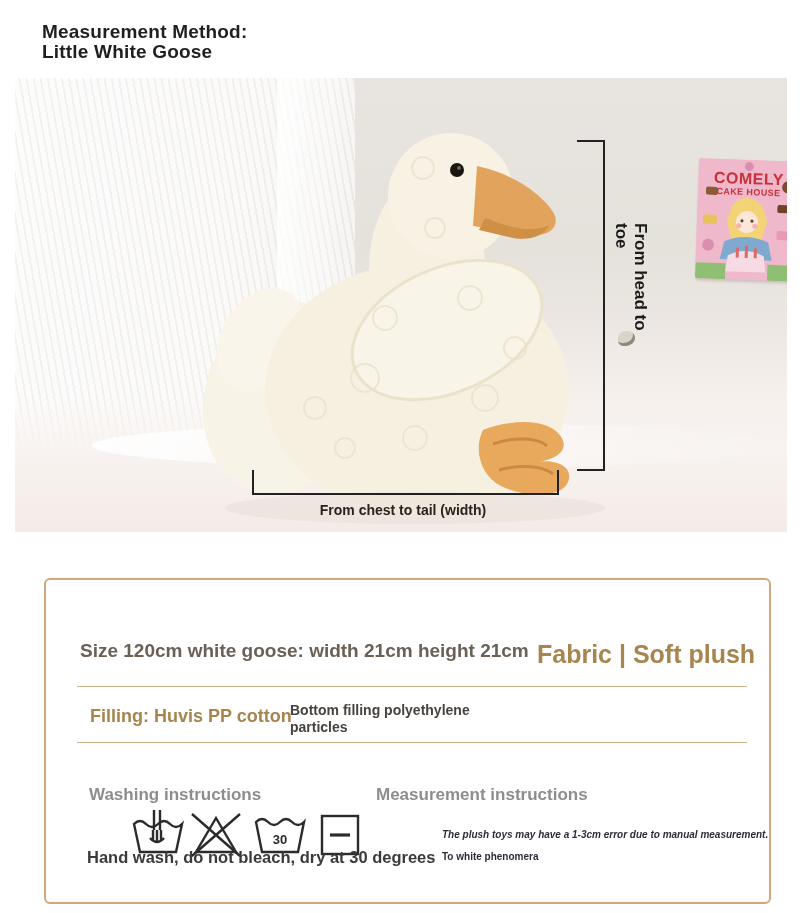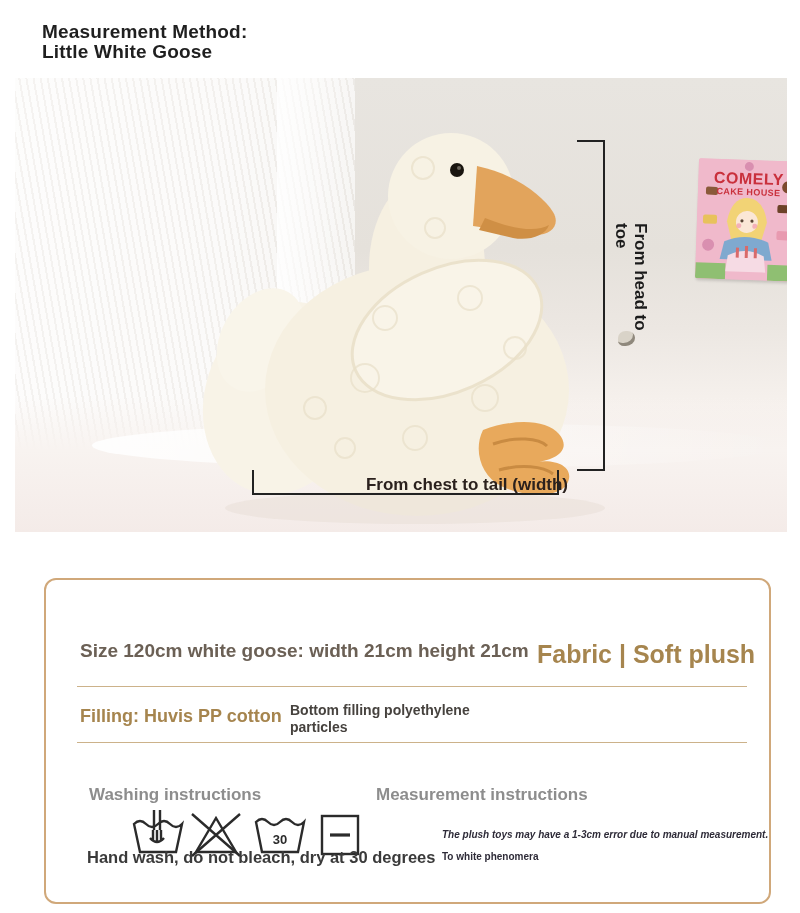--- a/index.html
+++ b/index.html
@@ -45,27 +45,27 @@
     background:#f0b9cb;border-radius:2px;box-shadow:1px 2px 3px rgba(0,0,0,.15);overflow:hidden;
   }
   .poster-pin{position:absolute;left:46px;top:2px;width:9px;height:9px;border-radius:50%;background:#d98fb0;}
   .poster-t1{position:absolute;left:0;top:10px;width:100%;text-align:center;
     font-size:16px;font-weight:800;color:#c9303c;letter-spacing:.5px;}
   .poster-t2{position:absolute;left:0;top:27px;width:100%;text-align:center;
     font-size:9px;font-weight:800;color:#c9303c;letter-spacing:.4px;}
   
   .panel{
     position:absolute;left:44px;top:578px;width:723px;height:322px;
-    border:2px solid #d0a87a;border-radius:12px;background:#ffffff;
+    border:2px solid #d0a87a;border-radius:6px;background:#ffffff;
   }
   .size-text{position:absolute;left:34px;top:60px;font-size:19px;font-weight:700;color:#6b6055;}
   .fabric-text{position:absolute;left:491px;top:60px;font-size:25px;font-weight:700;color:#a6854e;}
   .divider{position:absolute;left:31px;width:670px;height:0;border-top:1px solid #ccb28a;}
   .div1{top:106px;} .div2{top:162px;}
-  .filling-text{position:absolute;left:34px;top:126px;font-size:18px;font-weight:700;color:#a6854e;}
+  .filling-text{position:absolute;left:44px;top:126px;font-size:18px;font-weight:700;color:#a6854e;}
   .bottom-filling-text{position:absolute;left:244px;top:122px;width:190px;
     font-size:14px;font-weight:700;color:#46423e;line-height:17px;}
   .wash-heading{position:absolute;left:43px;top:205px;font-size:17px;font-weight:700;color:#8d8d8d;}
   .meas-heading{position:absolute;left:330px;top:205px;font-size:17px;font-weight:700;color:#8d8d8d;}
   .wash-icons{position:absolute;left:84px;top:228px;}
   .wash-caption{position:absolute;left:41px;top:268px;font-size:16.5px;font-weight:700;color:#3a3a3a;}
   .note1{position:absolute;left:396px;top:249px;font-size:10px;font-weight:700;color:#2e2b38;font-style:italic;}
   .note2{position:absolute;left:396px;top:271px;font-size:10px;font-weight:700;color:#2e2b38;}
 </style>
 </head>
@@ -150,21 +150,21 @@
     <div class="poster-t2">CAKE HOUSE</div>
   </div>
 
   <div style="position:absolute;left:562px;top:62px;width:26px;height:327px;border-top:2px solid #222;border-bottom:2px solid #222;border-right:2px solid #222;"></div>
   <div style="position:absolute;left:551px;top:189px;width:128px;height:40px;transform:rotate(90deg);font-size:17px;font-weight:700;color:#1b1b1b;line-height:19px;">
     <div>From head to</div>
     <div>toe</div>
   </div>
   <div class="pebble" style="left:603px;top:253px;"></div>
   <div style="position:absolute;left:237px;top:392px;width:303px;height:23px;border-left:2px solid #222;border-right:2px solid #222;border-bottom:2px solid #222;"></div>
-  <div style="position:absolute;left:223px;top:397px;width:330px;text-align:right;font-size:17px;font-weight:700;color:#2b211d;">From chest to tail (width)</div>
+  <div style="position:absolute;left:223px;top:424px;width:330px;text-align:center;font-size:14px;font-weight:700;color:#2b211d;">From chest to tail (width)</div>
 </div>
 
 <div class="panel">
   <div class="size-text">Size 120cm white goose: width 21cm height 21cm</div>
   <div class="fabric-text">Fabric | Soft plush</div>
   <div class="divider div1"></div>
 
   <div class="filling-text">Filling: Huvis PP cotton</div>
   <div class="bottom-filling-text">
     <div>Bottom filling polyethylene</div>

